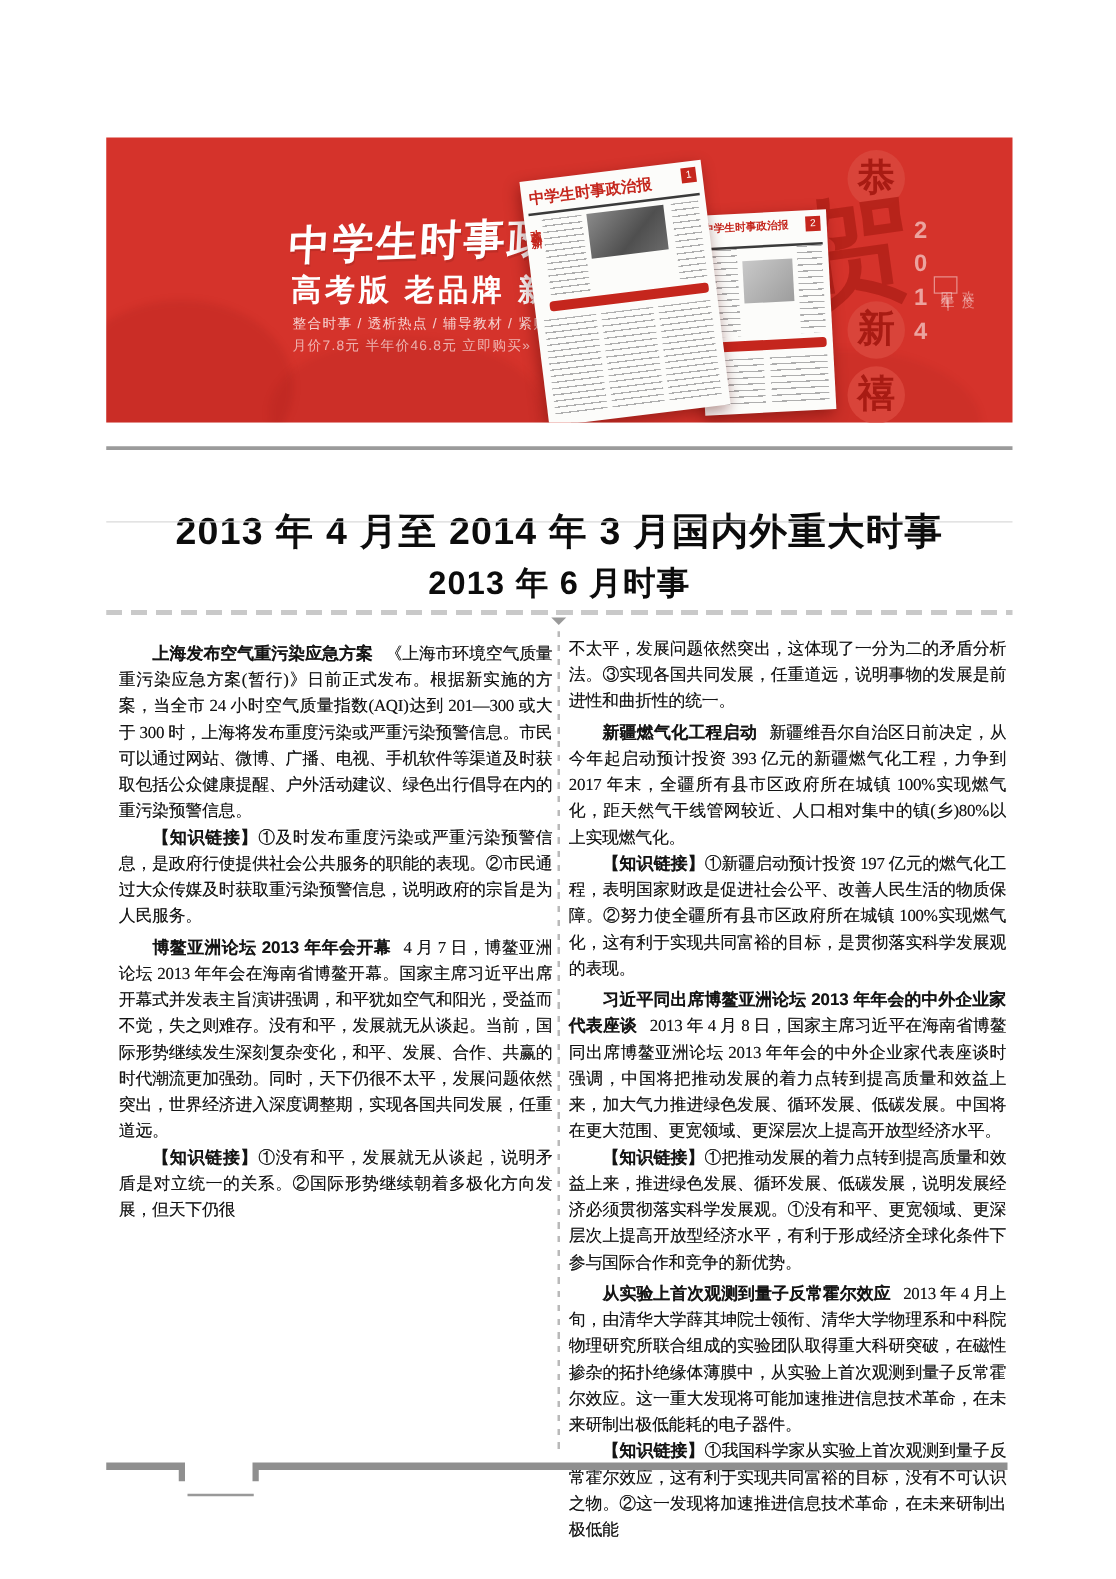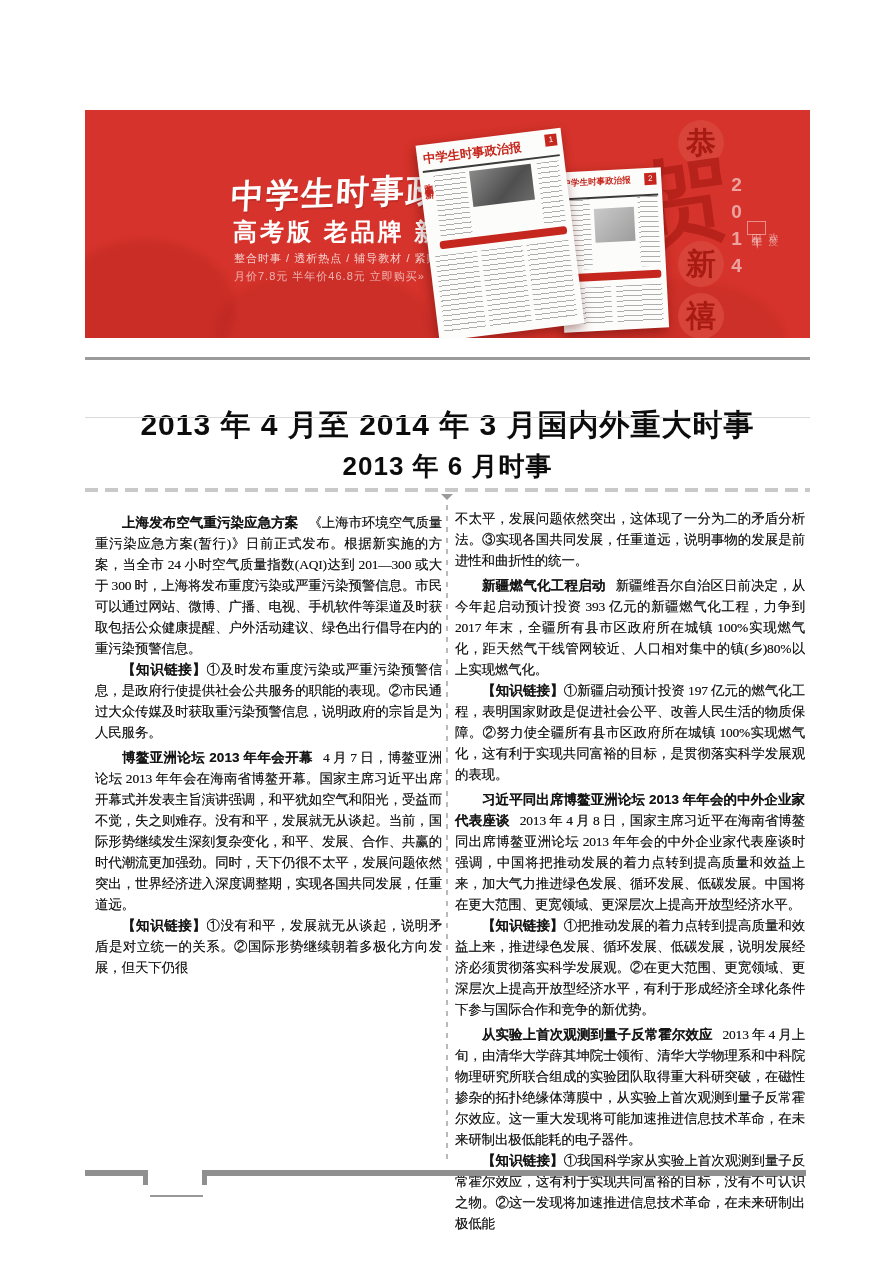--- a/index.html
+++ b/index.html
@@ -170,21 +170,21 @@
       <p class="para"><b class="kl-label">【知识链接】</b><span>①及时发布重度污染或严重污染预警信息，是政府行使提供社会公共服务的职能的表现。②市民通过大众传媒及时获取重污染预警信息，说明政府的宗旨是为人民服务。</span></p>
       <p class="para news-gap"><b class="hl">博鳌亚洲论坛 2013 年年会开幕</b><span>4 月 7 日，博鳌亚洲论坛 2013 年年会在海南省博鳌开幕。国家主席习近平出席开幕式并发表主旨演讲强调，和平犹如空气和阳光，受益而不觉，失之则难存。没有和平，发展就无从谈起。当前，国际形势继续发生深刻复杂变化，和平、发展、合作、共赢的时代潮流更加强劲。同时，天下仍很不太平，发展问题依然突出，世界经济进入深度调整期，实现各国共同发展，任重道远。</span></p>
       <p class="para"><b class="kl-label">【知识链接】</b><span>①没有和平，发展就无从谈起，说明矛盾是对立统一的关系。②国际形势继续朝着多极化方向发展，但天下仍很</span></p>
     </div>
 
     <div class="col col-right">
       <p class="para cont"><span>不太平，发展问题依然突出，这体现了一分为二的矛盾分析法。③实现各国共同发展，任重道远，说明事物的发展是前进性和曲折性的统一。</span></p>
       <p class="para news-gap"><b class="hl">新疆燃气化工程启动</b><span>新疆维吾尔自治区日前决定，从今年起启动预计投资 393 亿元的新疆燃气化工程，力争到 2017 年末，全疆所有县市区政府所在城镇 100%实现燃气化，距天然气干线管网较近、人口相对集中的镇(乡)80%以上实现燃气化。</span></p>
       <p class="para"><b class="kl-label">【知识链接】</b><span>①新疆启动预计投资 197 亿元的燃气化工程，表明国家财政是促进社会公平、改善人民生活的物质保障。②努力使全疆所有县市区政府所在城镇 100%实现燃气化，这有利于实现共同富裕的目标，是贯彻落实科学发展观的表现。</span></p>
       <p class="para news-gap"><b class="hl">习近平同出席博鳌亚洲论坛 2013 年年会的中外企业家代表座谈</b><span>2013 年 4 月 8 日，国家主席习近平在海南省博鳌同出席博鳌亚洲论坛 2013 年年会的中外企业家代表座谈时强调，中国将把推动发展的着力点转到提高质量和效益上来，加大气力推进绿色发展、循环发展、低碳发展。中国将在更大范围、更宽领域、更深层次上提高开放型经济水平。</span></p>
-      <p class="para"><b class="kl-label">【知识链接】</b><span>①把推动发展的着力点转到提高质量和效益上来，推进绿色发展、循环发展、低碳发展，说明发展经济必须贯彻落实科学发展观。②在更大范围、更宽领域、更深层次上提高开放型经济水平，有利于形成经济全球化条件下参与国际合作和竞争的新优势。</span></p>
+      <p class="para"><b class="kl-label">【知识链接】</b><span>①把推动发展的着力点转到提高质量和效益上来，推进绿色发展、循环发展、低碳发展，说明发展经济必须贯彻落实科学发展观。①没有和平、更宽领域、更深层次上提高开放型经济水平，有利于形成经济全球化条件下参与国际合作和竞争的新优势。</span></p>
       <p class="para news-gap"><b class="hl">从实验上首次观测到量子反常霍尔效应</b><span>2013 年 4 月上旬，由清华大学薛其坤院士领衔、清华大学物理系和中科院物理研究所联合组成的实验团队取得重大科研突破，在磁性掺杂的拓扑绝缘体薄膜中，从实验上首次观测到量子反常霍尔效应。这一重大发现将可能加速推进信息技术革命，在未来研制出极低能耗的电子器件。</span></p>
       <p class="para"><b class="kl-label">【知识链接】</b><span>①我国科学家从实验上首次观测到量子反常霍尔效应，这有利于实现共同富裕的目标，没有不可认识之物。②这一发现将加速推进信息技术革命，在未来研制出极低能</span></p>
     </div>
   </div>
 
   <div class="f-bar-left"></div>
   <div class="f-bar-right"></div>
   <div class="f-pageline"></div>
 
 </div>

